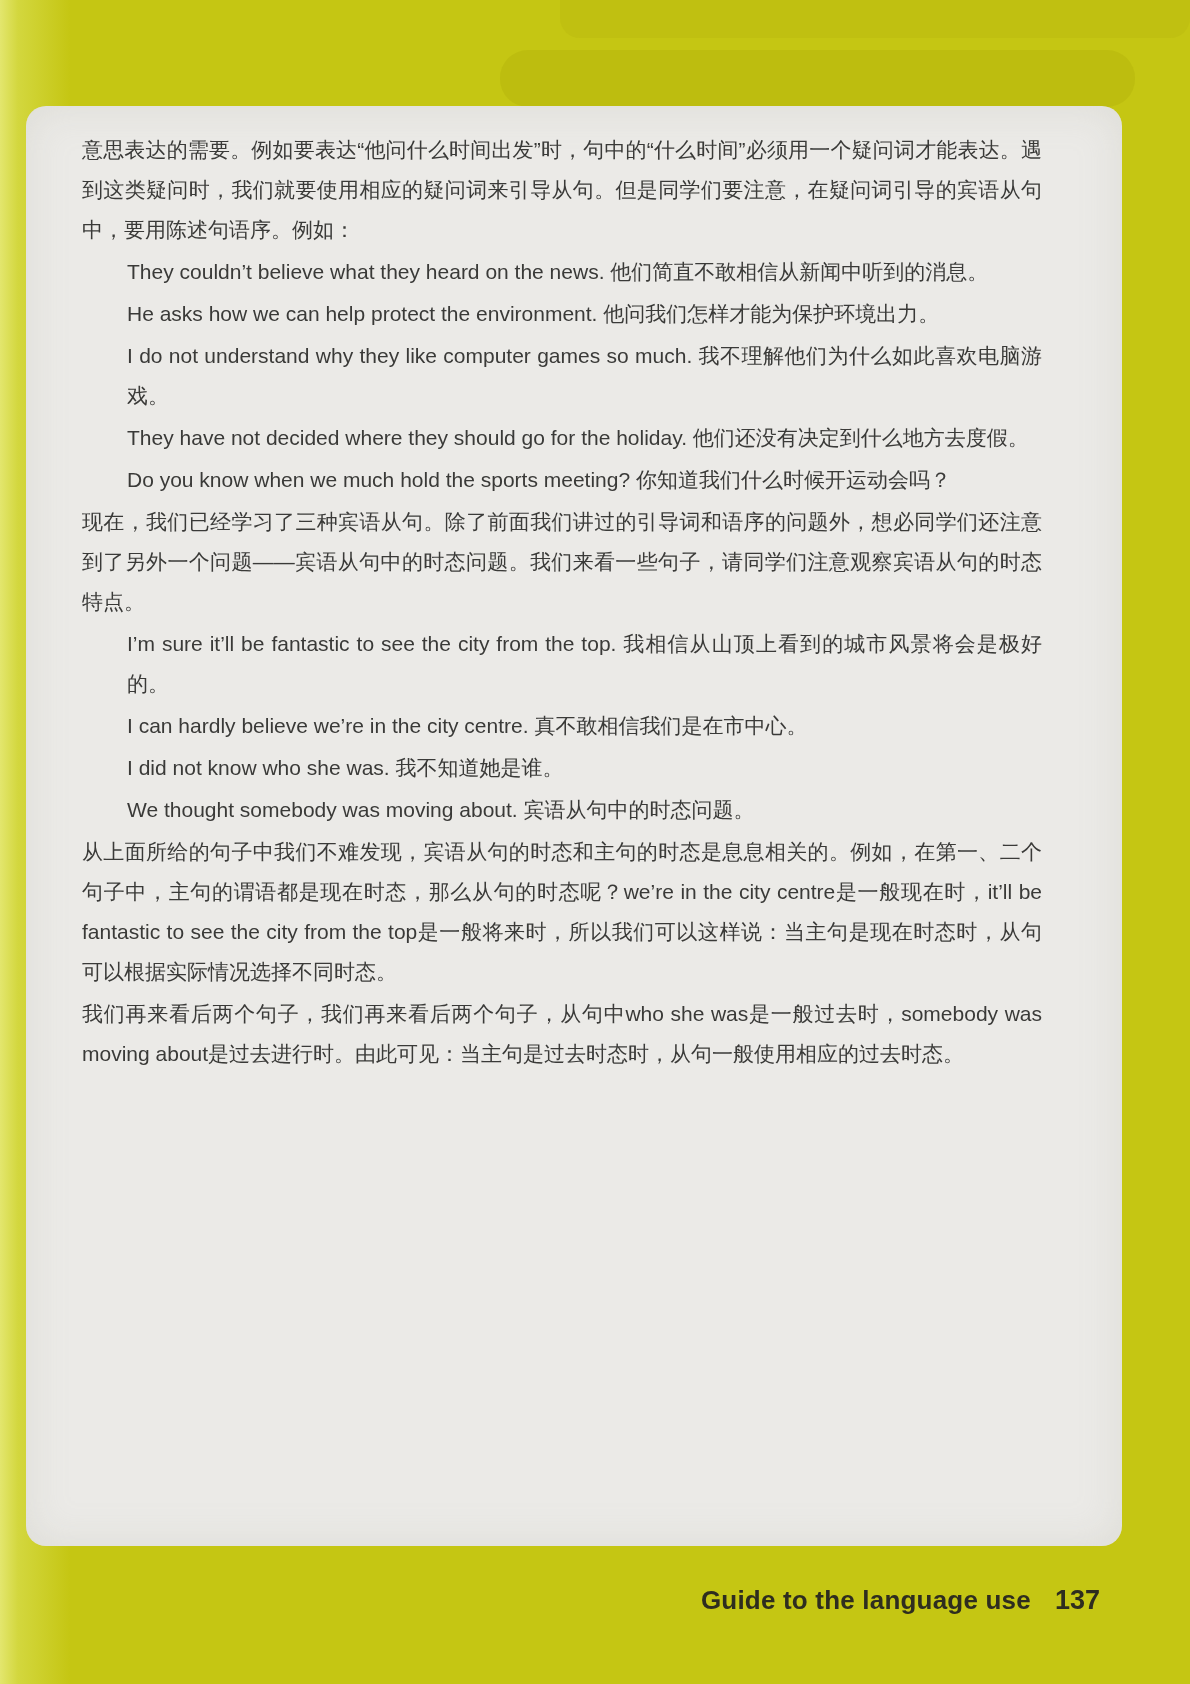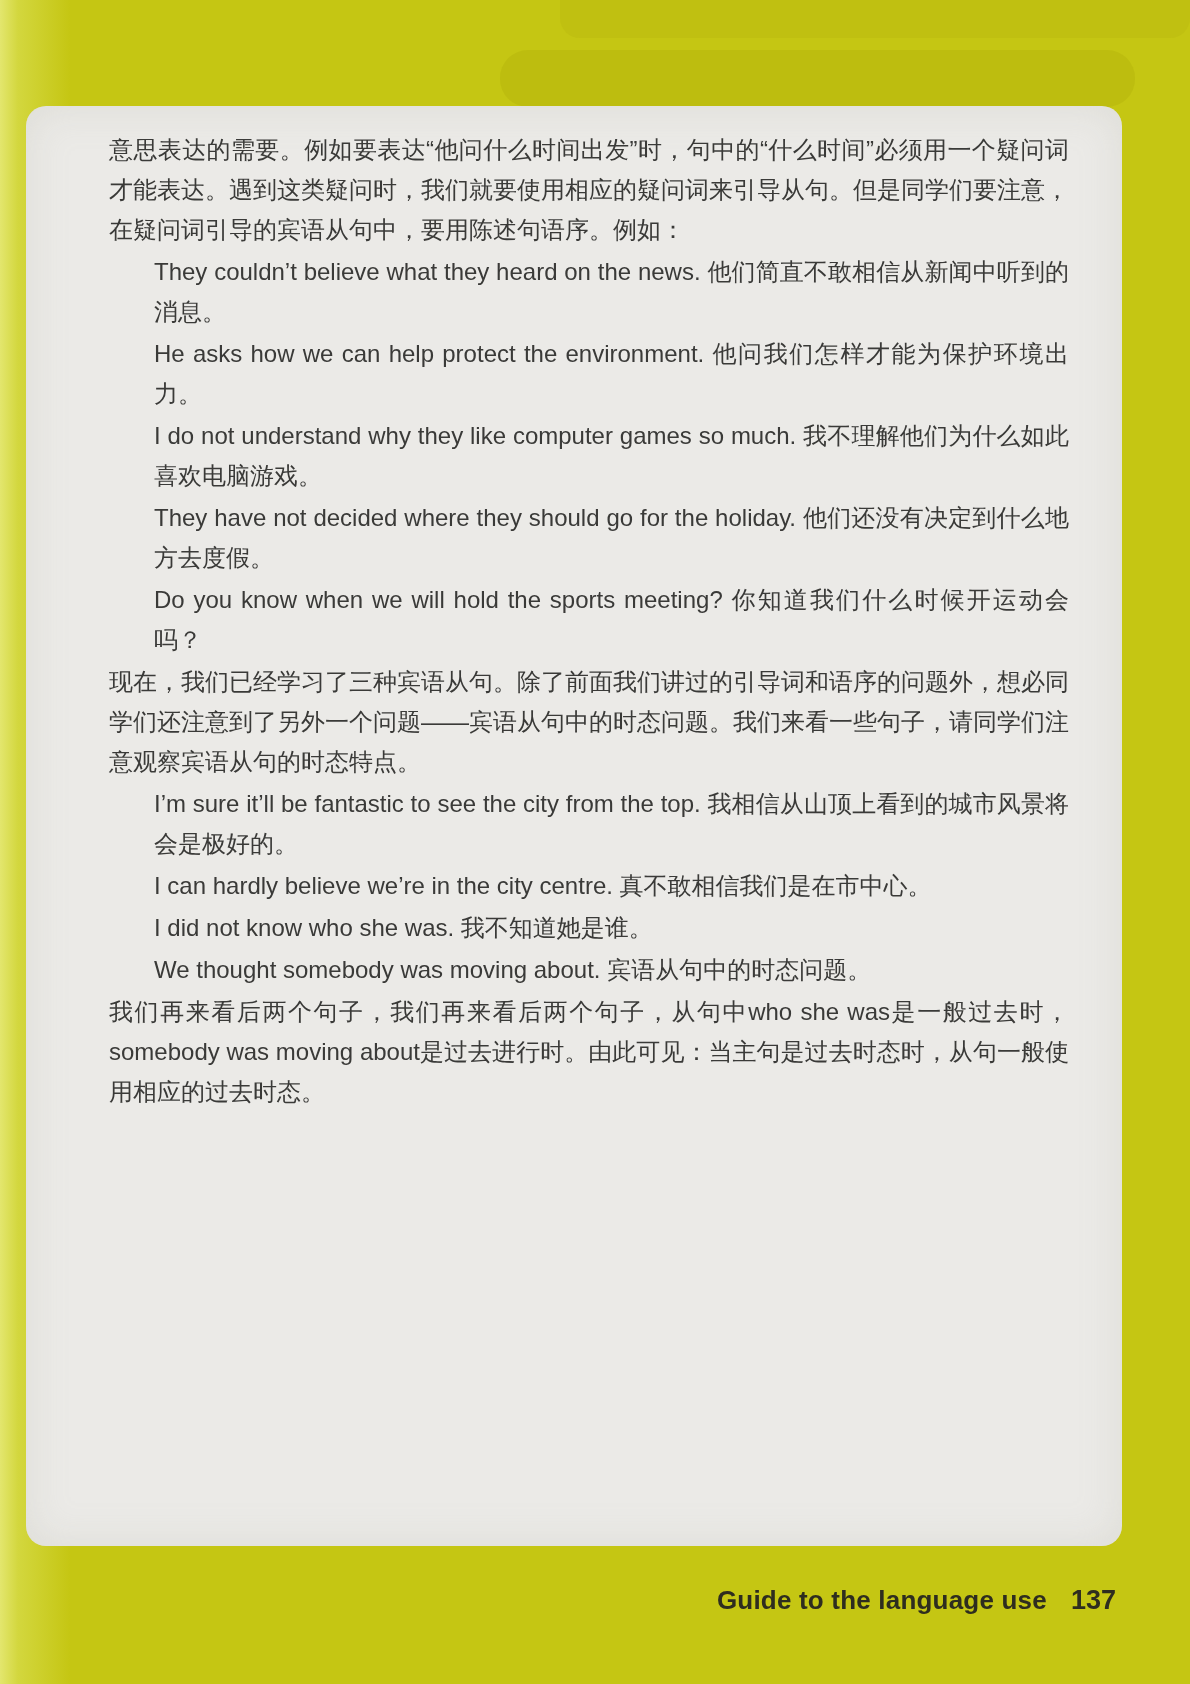--- a/index.html
+++ b/index.html
@@ -42,40 +42,40 @@
     left: 26px;
     top: 106px;
     width: 1096px;
     height: 1440px;
     background: #ebeae7;
     border-radius: 20px;
     box-shadow: inset 0 0 40px rgba(180,180,165,0.25);
   }
   .content {
     position: absolute;
-    left: 83px;
+    left: 56px;
     top: 24px;
     width: 960px;
     color: #3a3a38;
-    font-size: 24px;
+    font-size: 21px;
     line-height: 40px;
     text-align: justify;
   }
   .para {
     margin: 0;
     padding: 0;
   }
   .para + .para { margin-top: 2px; }
   .example {
     margin-left: 45px;
     width: 915px;
   }
   .footer {
     position: absolute;
-    right: 74px;
+    right: 90px;
     top: 1585px;
     display: flex;
     align-items: baseline;
     gap: 24px;
     color: #2e2d1f;
   }
   .footer .label {
     font-size: 26px;
     font-weight: 600;
     letter-spacing: 0.2px;
@@ -93,26 +93,27 @@
   <div class="showthrough-top"></div>
   <div class="showthrough"></div>
 
   <div class="page">
     <div class="content">
         <p class="para">意思表达的需要。例如要表达“他问什么时间出发”时，句中的“什么时间”必须用一个疑问词才能表达。遇到这类疑问时，我们就要使用相应的疑问词来引导从句。但是同学们要注意，在疑问词引导的宾语从句中，要用陈述句语序。例如：</p>
         <p class="para example"><span class="en">They couldn’t believe what they heard on the news.</span> <span class="zh">他们简直不敢相信从新闻中听到的消息。</span></p>
         <p class="para example"><span class="en">He asks how we can help protect the environment.</span> <span class="zh">他问我们怎样才能为保护环境出力。</span></p>
         <p class="para example"><span class="en">I do not understand why they like computer games so much.</span> <span class="zh">我不理解他们为什么如此喜欢电脑游戏。</span></p>
         <p class="para example"><span class="en">They have not decided where they should go for the holiday.</span> <span class="zh">他们还没有决定到什么地方去度假。</span></p>
-        <p class="para example"><span class="en">Do you know when we will hold the sports meeting?</span> <span class="zh">你知道我们什么时候开运动会吗？</span></p>
+        <p class="para example"><span class="en">Do you know when we much hold the sports meeting?</span> <span class="zh">你知道我们什么时候开运动会吗？</span></p>
         <p class="para">现在，我们已经学习了三种宾语从句。除了前面我们讲过的引导词和语序的问题外，想必同学们还注意到了另外一个问题——宾语从句中的时态问题。我们来看一些句子，请同学们注意观察宾语从句的时态特点。</p>
         <p class="para example"><span class="en">I’m sure it’ll be fantastic to see the city from the top.</span> <span class="zh">我相信从山顶上看到的城市风景将会是极好的。</span></p>
         <p class="para example"><span class="en">I can hardly believe we’re in the city centre.</span> <span class="zh">真不敢相信我们是在市中心。</span></p>
         <p class="para example"><span class="en">I did not know who she was.</span> <span class="zh">我不知道她是谁。</span></p>
         <p class="para example"><span class="en">We thought somebody was moving about.</span> <span class="zh">宾语从句中的时态问题。</span></p>
+        <p class="para">从上面所给的句子中我们不难发现，宾语从句的时态和主句的时态是息息相关的。例如，在第一、二个句子中，主句的谓语都是现在时态，那么从句的时态呢？we’re in the city centre是一般现在时，it’ll be fantastic to see the city from the top是一般将来时，所以我们可以这样说：当主句是现在时态时，从句可以根据实际情况选择不同时态。</p>
         <p class="para">我们再来看后两个句子，我们再来看后两个句子，从句中who she was是一般过去时，somebody was moving about是过去进行时。由此可见：当主句是过去时态时，从句一般使用相应的过去时态。</p>
       </div>
   </div>
 
   <div class="footer">
     <span class="label">Guide to the language use</span>
     <span class="num">137</span>
   </div>
 </div>
 

